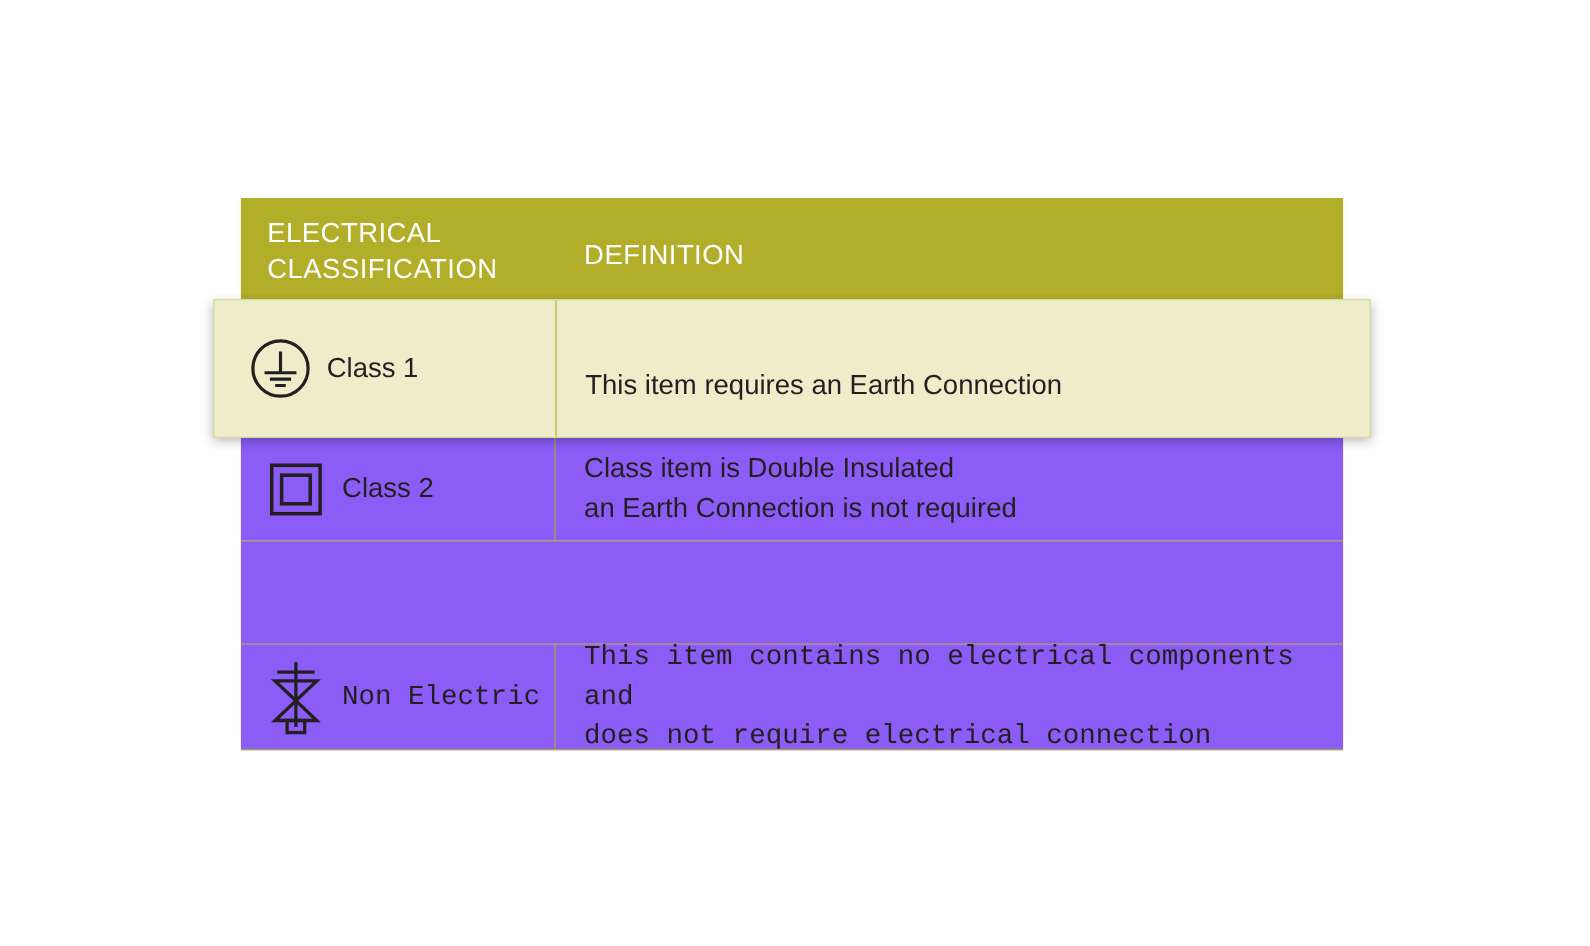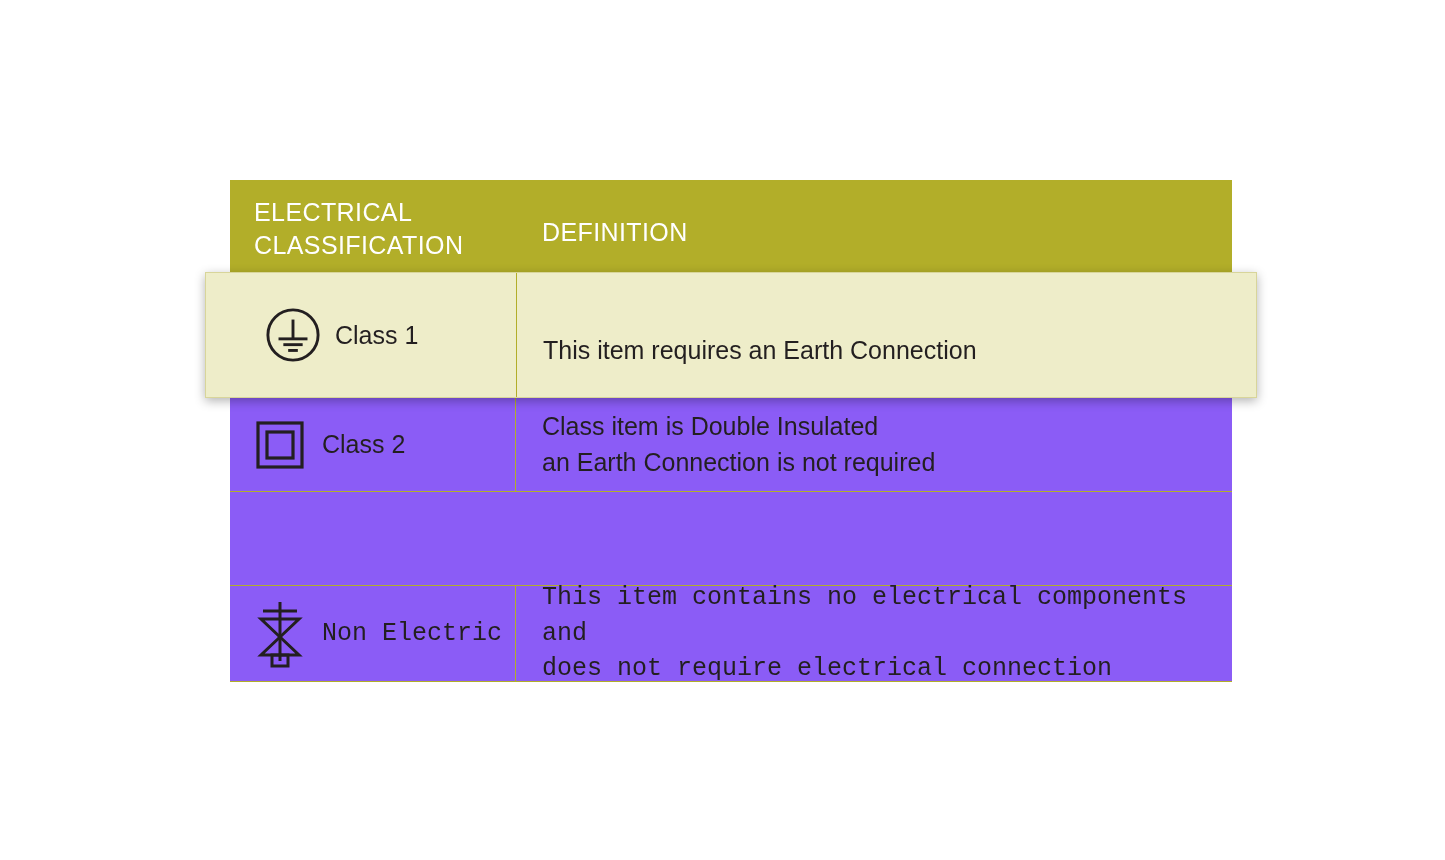--- a/index.html
+++ b/index.html
@@ -10,21 +10,21 @@
   body {
     width: 1445px;
     height: 860px;
     position: relative;
     font-family: "Liberation Sans", sans-serif;
     overflow: hidden;
   }
 
   #table-wrap {
     position: absolute;
-    left: 230px;
+    left: 219px;
     top: 180px;
     width: 1002px;
   }
 
   
   .thead {
     display: flex;
     background: #b2ae29;
     height: 92px;
     box-sizing: border-box;
@@ -104,21 +104,21 @@
     height: 126px;
     background: #eeedc9;
     border: 1px solid #d8d59a;
     box-shadow: 0 3px 10px rgba(0,0,0,0.30);
     display: flex;
     box-sizing: border-box;
     z-index: 5;
   }
   .row-highlight .cell-class {
     width: 311px;
-    padding-left: 59px;
+    padding-left: 32px;
     border-right: 1px solid #b2ae29;
   }
   .row-highlight .cell-def {
     padding-left: 26px;
     margin-top: 32px;
   }
 
   
   .row-spacer {
     height: 126px;

